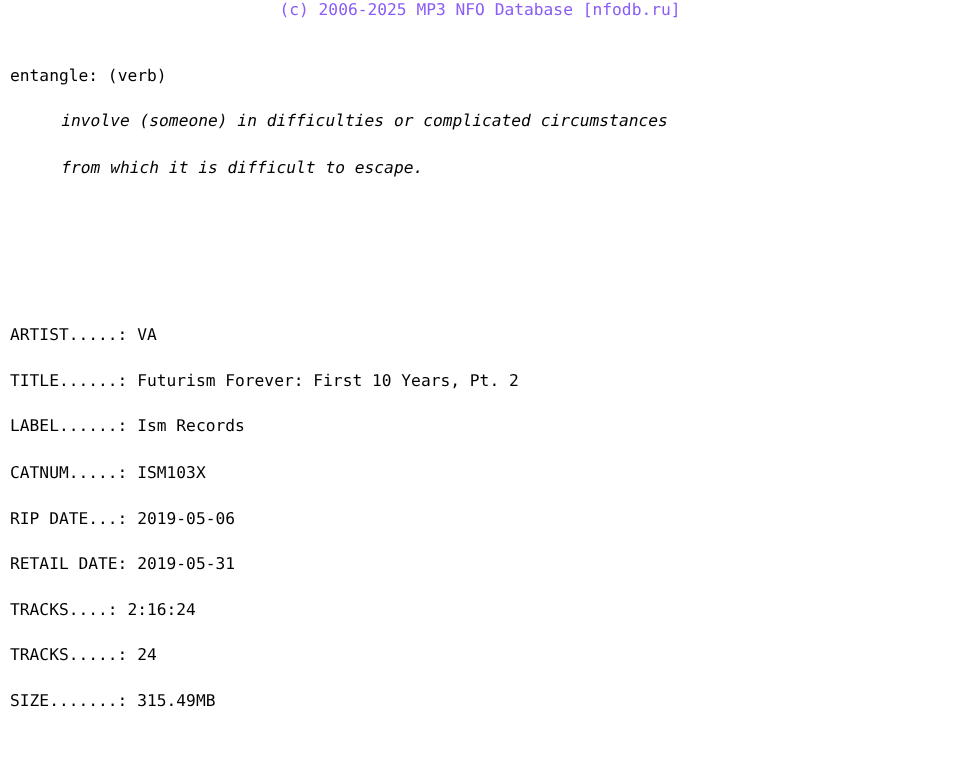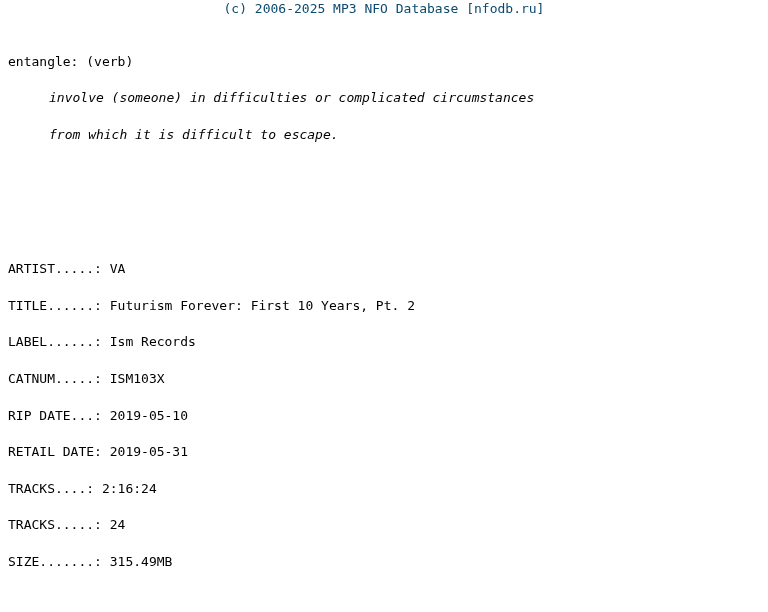--- a/index.html
+++ b/index.html
@@ -38,36 +38,36 @@
   .indent {
     padding-left: 41px;
     font-style: italic;
   }
   .field-label { }
   .field-value { }
 </style>
 </head>
 <body>
 
-<div class="header" style="color: #0c4a6e;">(c) 2006-2025 MP3 NFO Database [nfodb.ru]</div>
+<div class="header" style="color: #8b5cf6;">(c) 2006-2025 MP3 NFO Database [nfodb.ru]</div>
 
 <div class="nfo">
 
   <div class="line"><span>entangle:</span> <span>(verb)</span></div>
   <div class="line indent">involve (someone) in difficulties or complicated circumstances</div>
   <div class="line indent">from which it is difficult to escape.</div>
 
   <div class="blank"></div>
   <div class="blank"></div>
 
   <div class="line"><span class="field-label">ARTIST.....:</span> <span class="field-value">VA</span></div>
   <div class="line"><span class="field-label">TITLE......:</span> <span class="field-value">Futurism Forever: First 10 Years, Pt. 2</span></div>
   <div class="line"><span class="field-label">LABEL......:</span> <span class="field-value">Ism Records</span></div>
   <div class="line"><span class="field-label">CATNUM.....:</span> <span class="field-value">ISM103X</span></div>
-  <div class="line"><span class="field-label">RIP DATE...:</span> <span class="field-value">2019-05-10</span></div>
+  <div class="line"><span class="field-label">RIP DATE...:</span> <span class="field-value">2019-05-06</span></div>
   <div class="line"><span class="field-label">RETAIL DATE:</span> <span class="field-value">2019-05-31</span></div>
   <div class="line"><span class="field-label">TRACKS....:</span> <span class="field-value">2:16:24</span></div>
   <div class="line"><span class="field-label">TRACKS.....:</span> <span class="field-value">24</span></div>
   <div class="line"><span class="field-label">SIZE.......:</span> <span class="field-value">315.49MB</span></div>
   
   
   
   
 
   

